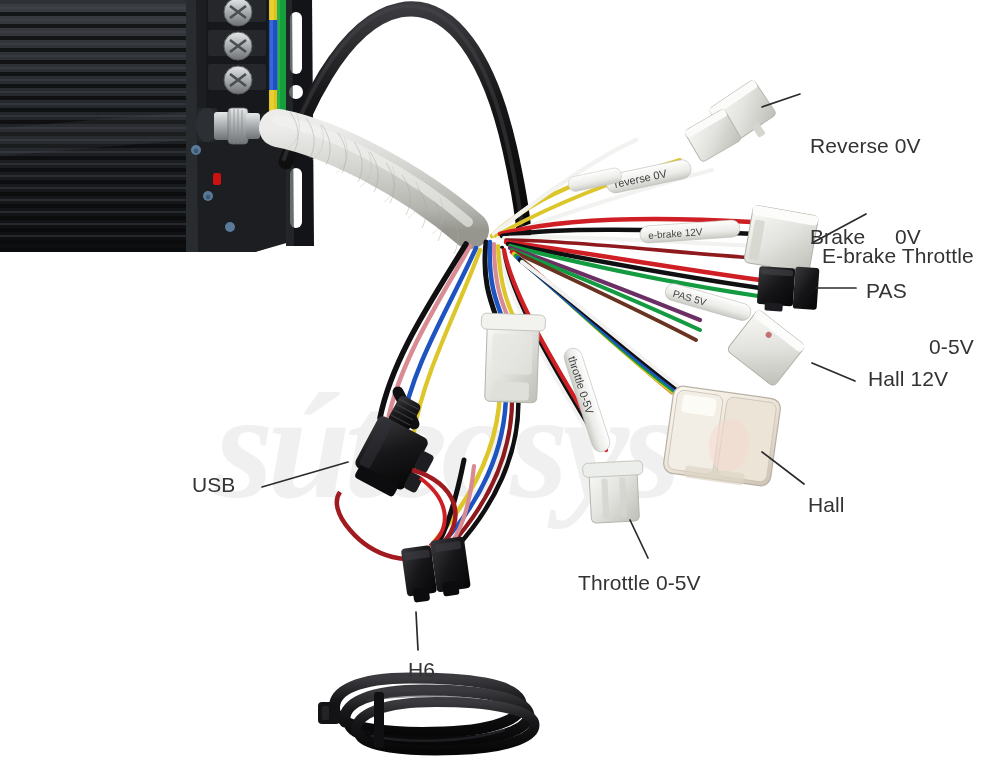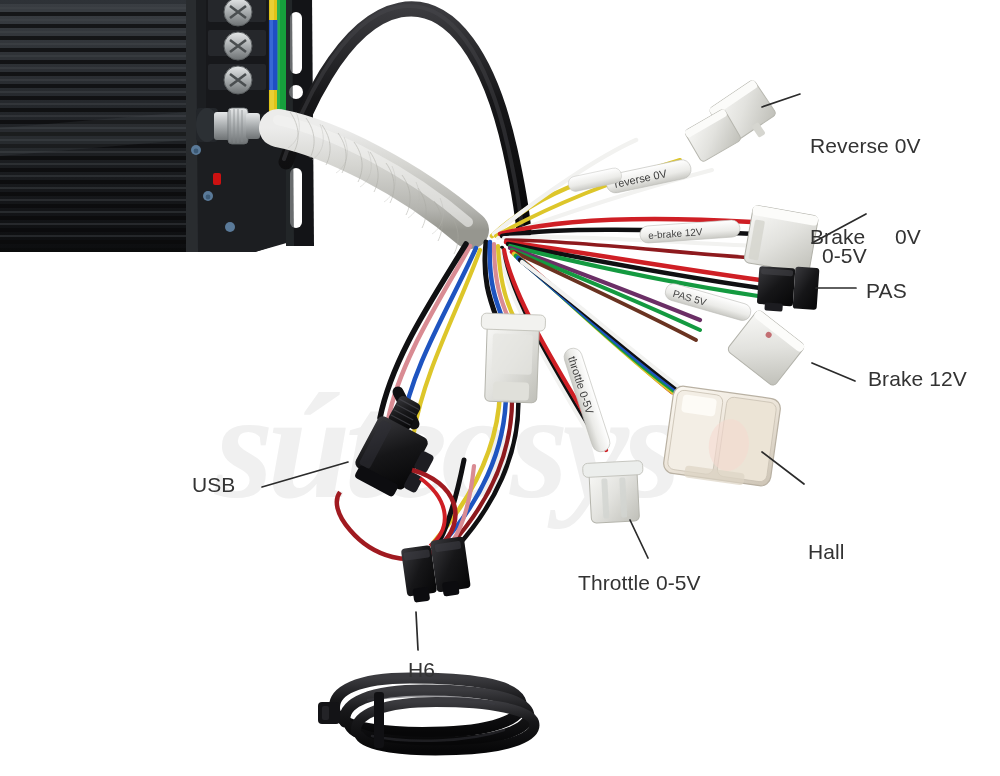--- a/index.html
+++ b/index.html
@@ -428,28 +428,29 @@
       <line x1="416" y1="612" x2="418" y2="650"></line>
     </g>
   </svg>
 
   <div class="label two-line" style="left:810px;top:70px;">
     <div>Reverse 0V</div>
     <div>Brake     0V</div>
   </div>
 
   <div class="label two-line" style="left:822px;top:180px;">
-    <div style="text-align:left;">0-5V</div>
+    <div>E-brake Throttle</div>
+    <div style="text-align:right;">0-5V</div>
   </div>
 
   <div class="label" style="left:866px;top:278px;text-align:center;">PAS</div>
 
-  <div class="label" style="left:868px;top:366px;">Brake 12V</div>
-
-  <div class="label" style="left:808px;top:492px;margin-top:47px;">Hall</div>
+  <div class="label" style="left:868px;top:366px;">Hall 12V</div>
+
+  <div class="label" style="left:808px;top:492px;">Hall</div>
 
   <div class="label" style="left:578px;top:570px;">Throttle 0-5V</div>
 
   <div class="label" style="left:192px;top:472px;">USB</div>
 
   <div class="label" style="left:408px;top:657px;text-align:center;">H6</div>
 
 </div>
 
 </body></html>

